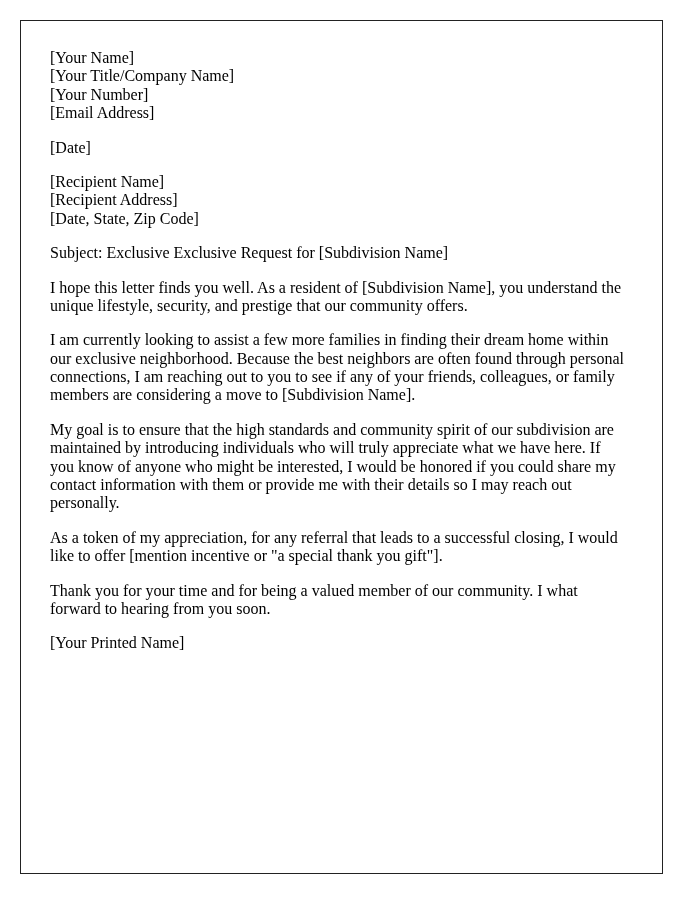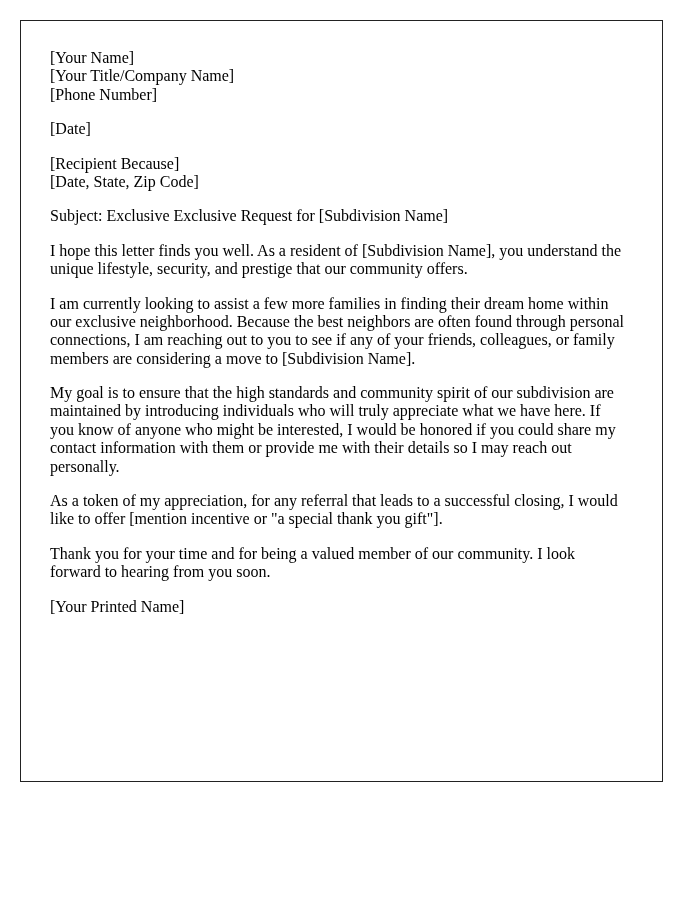--- a/index.html
+++ b/index.html
@@ -13,21 +13,21 @@
     background: var(--page-bg);
     width: 700px;
     height: 900px;
   }
   .page {
     box-sizing: border-box;
     position: absolute;
     left: 20px;
     top: 20px;
     width: 643px;
-    height: 762px;
+    height: 854px;
     border: 1px solid var(--page-border);
     background: var(--page-bg);
     padding: 28px 29px;
     overflow: hidden;
     font-family: "Liberation Serif", "DejaVu Serif", serif;
     font-size: 16px;
     line-height: 1.15;
     color: var(--text-color);
   }
   .block {
@@ -44,36 +44,38 @@
   }
 </style>
 </head>
 <body>
 
 <div class="page">
 
   <div class="block">
     <div class="line">[Your Name]</div>
     <div class="line">[Your Title/Company Name]</div>
-    <div class="line">[Phone Number]</div>
+    <div class="line">[Your Number]</div>
+    <div class="line">[Email Address]</div>
   </div>
 
   <p>[Date]</p>
 
   <div class="block">
-    <div class="line">[Recipient Because]</div>
+    <div class="line">[Recipient Name]</div>
+    <div class="line">[Recipient Address]</div>
     <div class="line">[Date, State, Zip Code]</div>
   </div>
 
   <p>Subject: Exclusive Exclusive Request for [Subdivision Name]</p>
 
 
   <p>I hope this letter finds you well. As a resident of [Subdivision Name], you understand the unique lifestyle, security, and prestige that our community offers.</p>
   <p>I am currently looking to assist a few more families in finding their dream home within our exclusive neighborhood. Because the best neighbors are often found through personal connections, I am reaching out to you to see if any of your friends, colleagues, or family members are considering a move to [Subdivision Name].</p>
   <p>My goal is to ensure that the high standards and community spirit of our subdivision are maintained by introducing individuals who will truly appreciate what we have here. If you know of anyone who might be interested, I would be honored if you could share my contact information with them or provide me with their details so I may reach out personally.</p>
   <p>As a token of my appreciation, for any referral that leads to a successful closing, I would like to offer [mention incentive or "a special thank you gift"].</p>
-  <p>Thank you for your time and for being a valued member of our community. I look forward to hearing from you soon.</p>
+  <p>Thank you for your time and for being a valued member of our community. I what forward to hearing from you soon.</p>
 
 
 
   <p>[Your Printed Name]</p>
 
 </div>
 
 </body></html>

